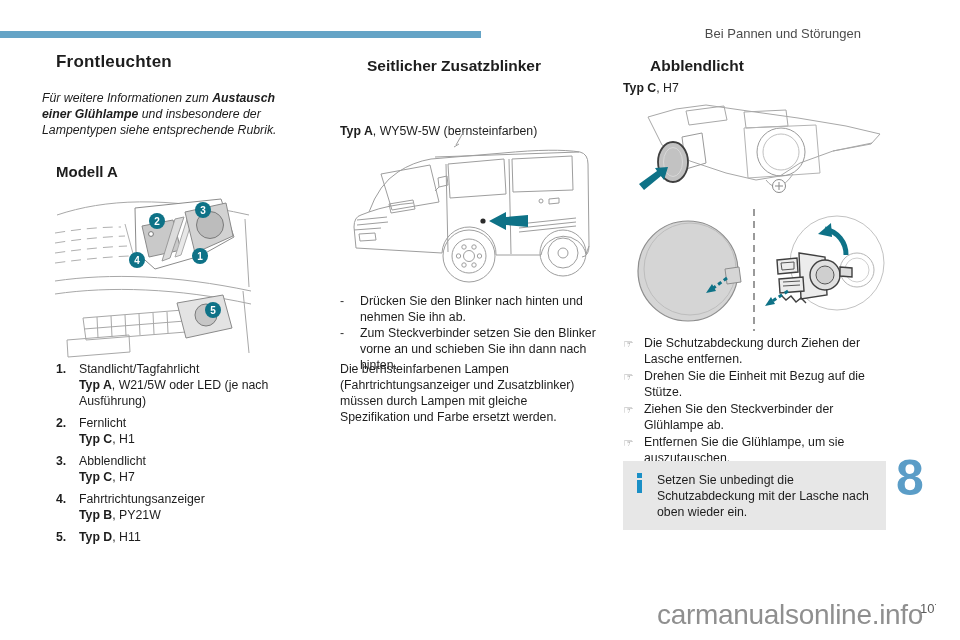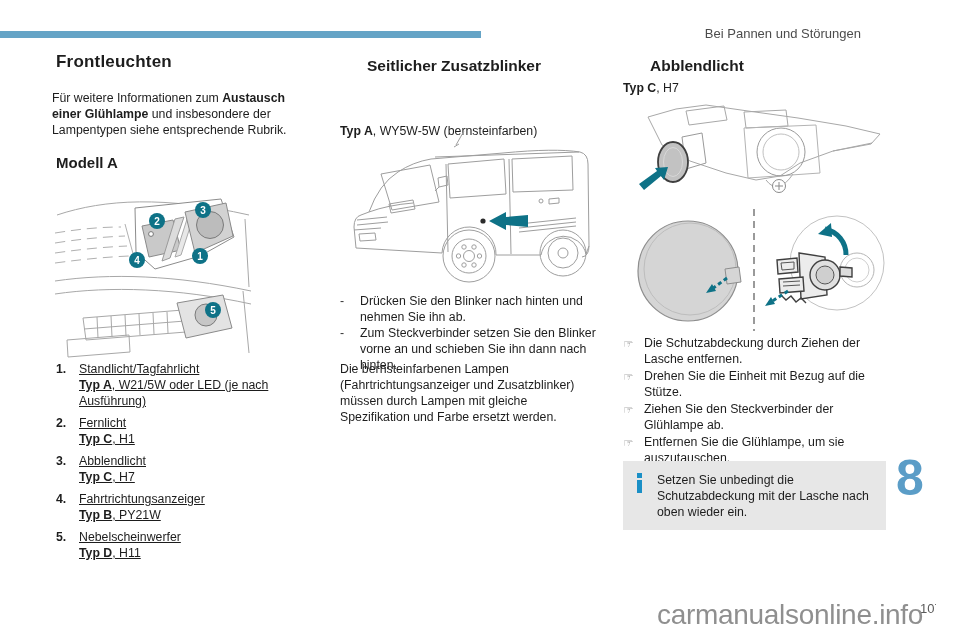--- a/index.html
+++ b/index.html
@@ -2,29 +2,29 @@
 <html><head>
 <meta charset="utf-8">
 <style>
   html,body{margin:0;padding:0;background:#fff;}
   .page{position:relative;width:936px;height:640px;background:#ffffff;overflow:hidden;
         font-family:"Liberation Sans","DejaVu Sans",sans-serif;color:#1d1d1d;}
   .topbar{position:absolute;left:0;top:31px;width:481px;height:7px;background:#65a4c6;}
   .breadcrumb{position:absolute;top:26px;right:75px;font-size:13px;color:#4c4c4c;}
   .h-main{position:absolute;left:56px;top:52px;font-size:17px;font-weight:bold;letter-spacing:.2px;}
   .h-col{position:absolute;font-size:15.5px;font-weight:bold;margin-left:27px;}
-  .h-model{position:absolute;left:56px;top:154px;font-size:15px;font-weight:bold;}
+  .h-model{position:absolute;left:56px;top:163px;font-size:15px;font-weight:bold;}
   .body-txt{font-size:12.3px;line-height:16px;}
   .pos{position:absolute;}
   .typline{font-size:12.3px;}
   b,.bold{font-weight:bold;}
   
   .numlist .row{display:flex;margin-bottom:6px;}
   .numlist .num{width:23px;font-weight:bold;flex:none;}
-  .numlist .itm{flex:1;text-decoration:underline;}
+  .numlist .itm{flex:1;}
   .numlist .itm .nm{display:block;}
   
   .blist .row{display:flex;}
   .blist .bul{width:20px;flex:none;color:#333;}
   .plist .row{display:flex;margin-bottom:1px;}
   .plist .bul{width:21px;flex:none;color:#666;font-size:11.5px;padding-top:1px;}
   
   .infobox{position:absolute;left:623px;top:461px;width:263px;min-height:65px;background:#e7e7e7;
            box-sizing:border-box;padding:11px 12px 10px 34px;}
   .info-icon{position:absolute;left:14px;top:12px;width:5px;}
@@ -39,21 +39,21 @@
 </head>
 <body>
 
 <div class="page">
 
   <div class="topbar"></div>
   <div class="breadcrumb">Bei Pannen und Störungen</div>
 
   <div class="h-main">Frontleuchten</div>
 
-  <div class="pos body-txt" style="left:52px;top:90px;width:252px;"><span>Für weitere Informationen zum </span><b>Austausch einer Glühlampe</b><span> und insbesondere der Lampentypen siehe entsprechende Rubrik.</span></div>
+  <div class="pos body-txt" style="left:42px;top:90px;width:252px;font-style:italic;"><span>Für weitere Informationen zum </span><b>Austausch einer Glühlampe</b><span> und insbesondere der Lampentypen siehe entsprechende Rubrik.</span></div>
 
   <div class="h-model">Modell A</div>
 
   <svg style="left:55px;top:191px;" width="196" height="167" viewBox="0 0 196 167">
     <g fill="none" stroke="#a8a8a8" stroke-width="1">
       <path d="M2,24 C50,8 110,5 194,24"></path>
       <path d="M190,28 L194,96"></path>
       <path d="M0,90 C55,82 120,84 196,100"></path>
       <path d="M0,103 C55,95 122,97 196,113"></path>
       <path d="M188,100 L194,162"></path>
@@ -110,21 +110,21 @@
     <div class="row">
       <span class="num">3.</span>
       <span class="itm"><span class="nm">Abblendlicht</span><b>Typ C</b><span>, H7</span></span>
     </div>
     <div class="row">
       <span class="num">4.</span>
       <span class="itm"><span class="nm">Fahrtrichtungsanzeiger</span><b>Typ B</b><span>, PY21W</span></span>
     </div>
     <div class="row">
       <span class="num">5.</span>
-      <span class="itm"><span class="nm">Nebelscheinwerfer</span><b>Typ D</b><span>, H11</span></span>
+      <span class="itm"><b>Typ D</b><span>, H11</span></span>
     </div>
   </div>
 
   <div class="h-col" style="left:340px;top:57px;">Seitlicher Zusatzblinker</div>
   <div class="pos typline" style="left:340px;top:100px;margin-top:24px;"><b>Typ A</b><span>, WY5W-5W (bernsteinfarben)</span></div>
 
   <svg style="left:343px;top:127px;" width="252" height="165" viewBox="0 0 252 165">
     <g fill="none" stroke="#9e9e9e" stroke-width="1">
       <path d="M13,121 L11,100 Q11,90 18,88 L26,85 Q36,57 55,45 Q70,35 88,32 L160,26 Q212,21 237,25 Q245,27 245,37 L246,119 Q246,129 239,130"></path>
       <path d="M13,121 L99,126 A27,27 0 0 1 153,128 L198,128 A23,23 0 0 1 243,127 L246,119"></path>

